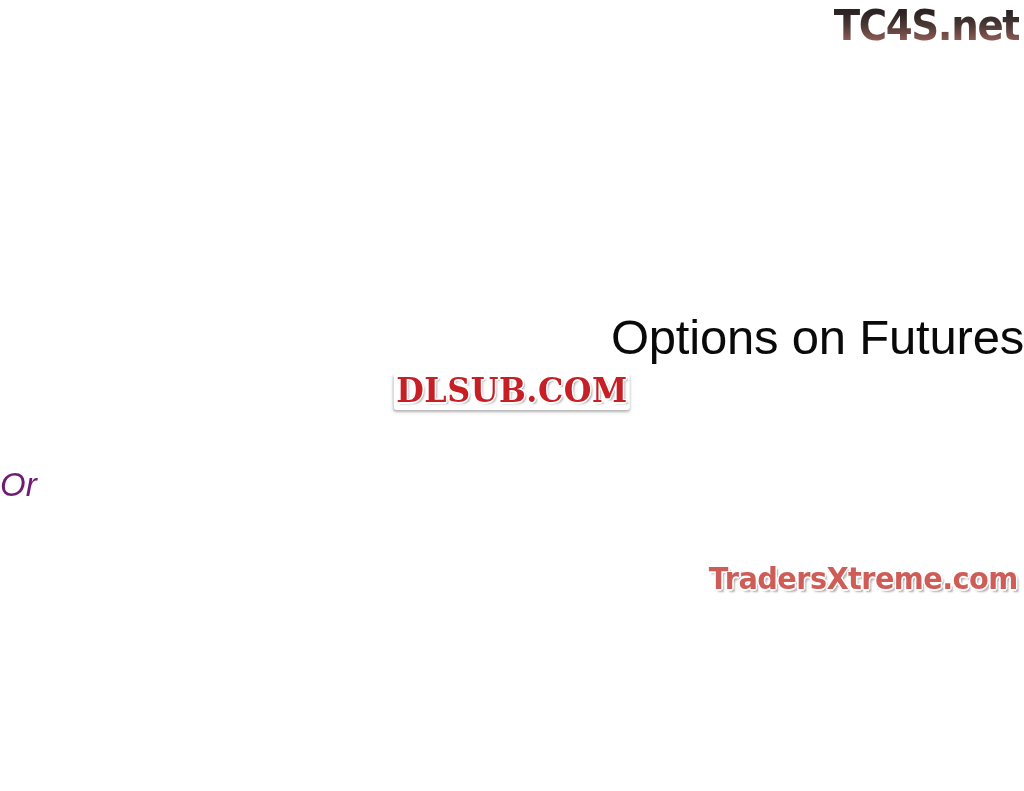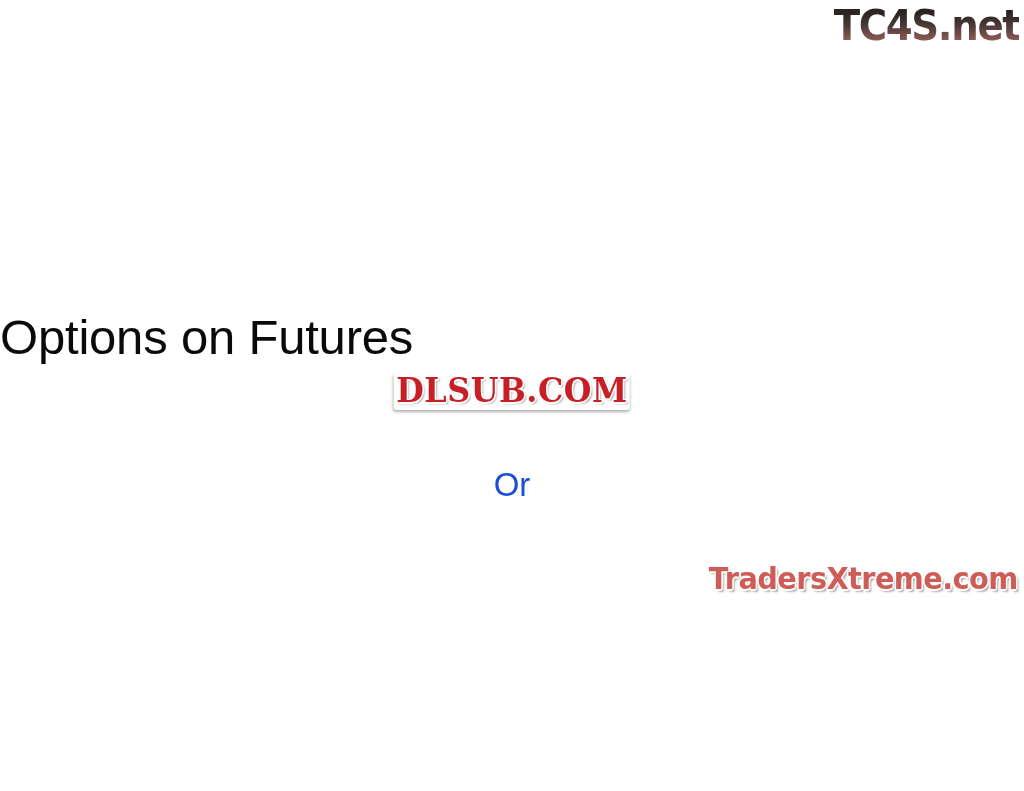--- a/index.html
+++ b/index.html
@@ -54,21 +54,21 @@
     left: 0; right: 0; top: 0; bottom: 0;
     pointer-events: none;
   }
 
   
   #title-block {
     position: absolute;
     left: 0;
     right: 0;
     top: 308px;
-    text-align: left;
+    text-align: right;
   }
 
   #page-title {
     margin: 0;
     font-family: "Liberation Sans", sans-serif;
     font-weight: 400;
     font-size: 49px;
     line-height: 58px;
     letter-spacing: -0.2px;
     color: #0a0a0a;
@@ -108,24 +108,25 @@
     transform: scaleX(1.06) scaleY(1.12);
     transform-origin: center center;
   }
 
   
   #subtitle-block {
     position: absolute;
     left: 0;
     right: 0;
     top: 458px;
-    text-align: center;
+    text-align: left;
     font-family: "Liberation Sans", sans-serif;
     font-weight: 400;
-    color: #1d4ed8;
+    color: #701a75;
+    font-style: italic;
   }
   .subtitle-line {
     margin: 0;
     font-size: 33px;
     line-height: 54px;
     white-space: nowrap;
   }
 
   
   #watermark-tradersxtreme {

